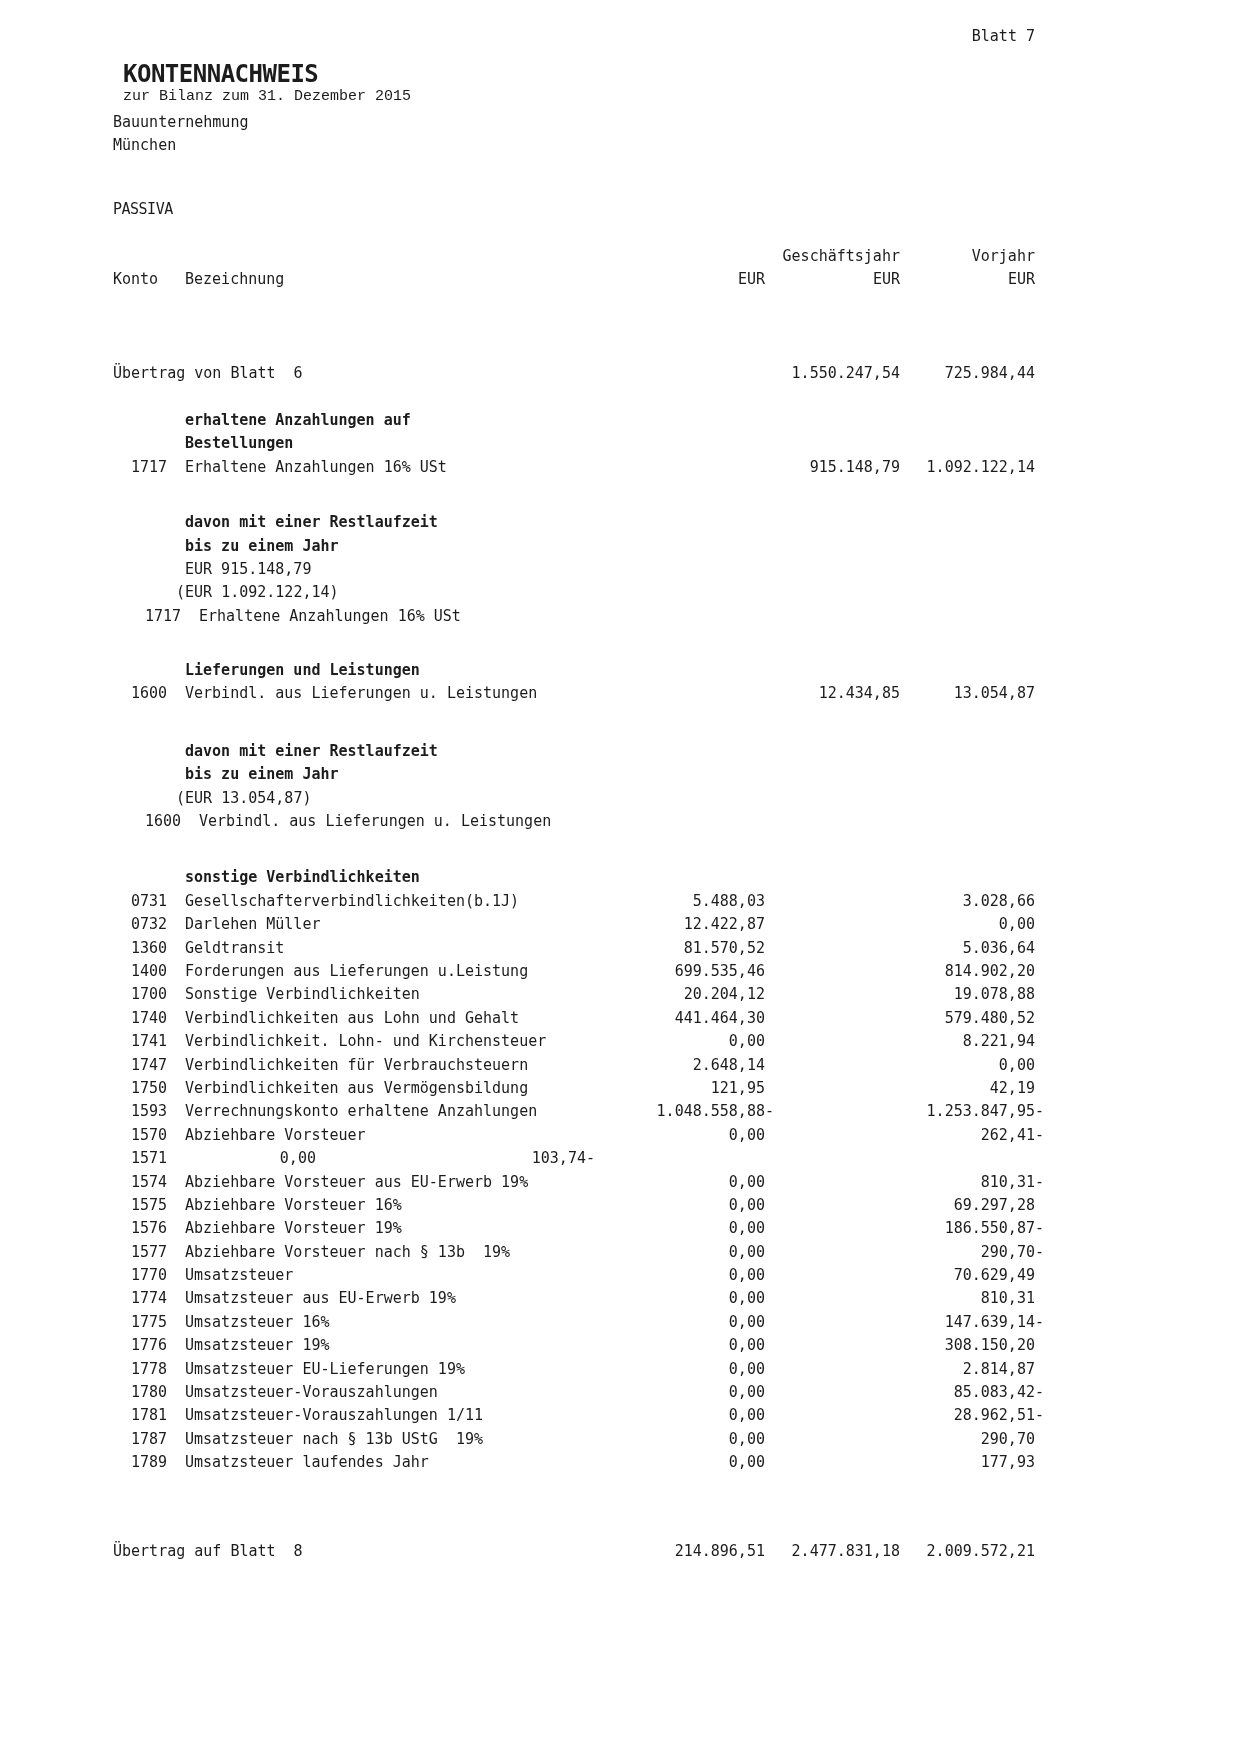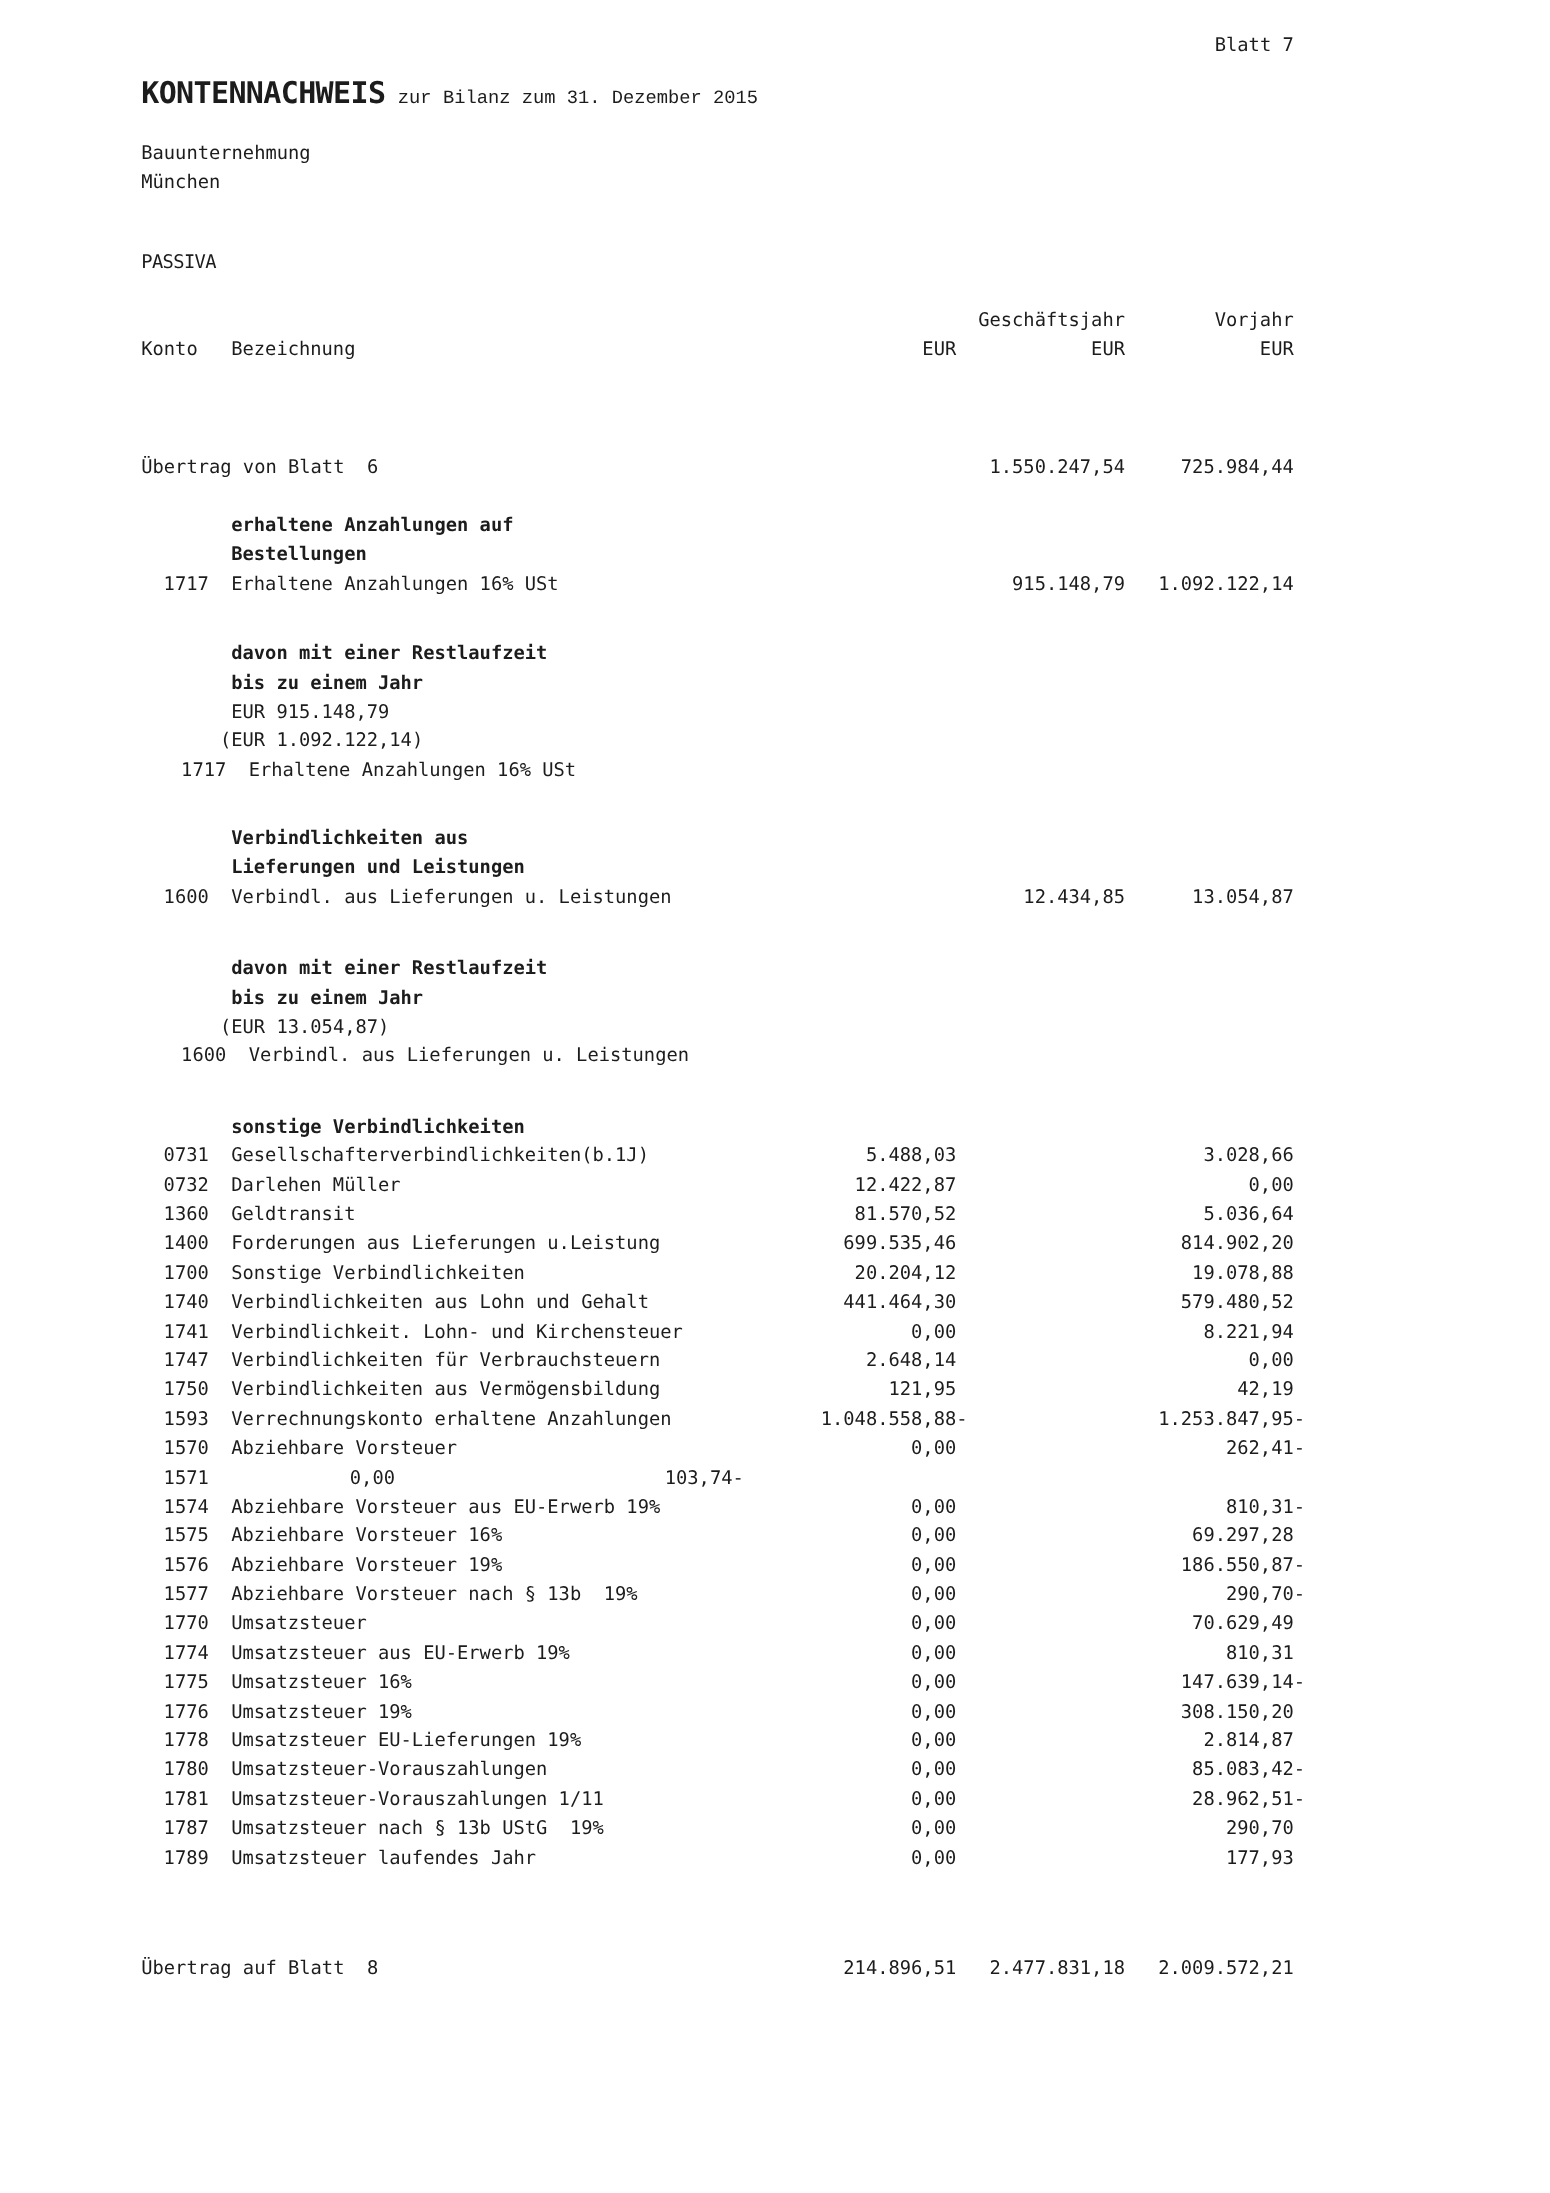--- a/index.html
+++ b/index.html
@@ -5,21 +5,21 @@
   html,body{margin:0;padding:0;background:#ffffff;}
   body{
     width:1240px;height:1754px;overflow:hidden;
     color:#1c1c1c;
     font-family:"DejaVu Sans Mono","Liberation Mono",monospace;
     font-size:15px;
     -webkit-font-smoothing:antialiased;
   }
   .page{padding:26px 196px 0 113px;}
   .blatt-line{height:20px;line-height:20px;text-align:right;padding-right:9px;}
-  .title-line{display:flex;align-items:baseline;margin-top:14px;height:32px;white-space:pre;}
+  .title-line{display:flex;align-items:baseline;margin-top:14px;height:32px;white-space:pre;flex-direction:column;}
   .doc-title{font-size:24px;font-weight:bold;letter-spacing:-0.5px;}
   .doc-title-suffix{margin-left:10px;font-size:15px;font-family:Liberation Mono, monospace;}
   .company-line{margin-top:28px;height:23px;line-height:23px;}
   .business-line{margin-top:19px;height:23.4px;line-height:23.4px;}
   .city-line{height:23.4px;line-height:23.4px;}
   .passiva{margin-top:36px;height:30px;line-height:30px;font-size:15px;font-weight:normal;letter-spacing:-0.5px;}
   .thead{margin-top:21px;}
   .line{display:flex;height:23.4px;line-height:23.4px;white-space:pre;}
   .konto{width:54px;text-align:right;}
   .sp{width:18px;}
@@ -77,21 +77,20 @@
       <div class="line section"><span class="label ml-section">erhaltene Anzahlungen auf</span></div>
       <div class="line section"><span class="label ml-section">Bestellungen</span></div>
       <div class="line"><span class="konto">1717</span><span class="sp"></span><span class="label">Erhaltene Anzahlungen 16% USt</span><span class="v1 num"></span><span class="v2 num">915.148,79&nbsp;</span><span class="v3 num">1.092.122,14&nbsp;</span></div>
       <div class="" style="height: 32px;"></div>
       <div class="line section"><span class="label ml-section">davon mit einer Restlaufzeit</span></div>
       <div class="line section"><span class="label ml-section">bis zu einem Jahr</span></div>
       <div class="line"><span class="label ml-section">EUR 915.148,79</span></div>
       <div class="line"><span class="label ml-paren">(EUR 1.092.122,14)</span></div>
       <div class="line indent"><span class="konto">1717</span><span class="sp"></span><span class="label">Erhaltene Anzahlungen 16% USt</span></div>
       <div class="" style="height: 31px;"></div>
-      <div class="line section"><span class="label ml-section">Verbindlichkeiten aus</span></div>
       <div class="line section"><span class="label ml-section">Lieferungen und Leistungen</span></div>
       <div class="line"><span class="konto">1600</span><span class="sp"></span><span class="label">Verbindl. aus Lieferungen u. Leistungen</span><span class="v1 num"></span><span class="v2 num">12.434,85&nbsp;</span><span class="v3 num">13.054,87&nbsp;</span></div>
       <div class="" style="height: 34px;"></div>
       <div class="line section"><span class="label ml-section">davon mit einer Restlaufzeit</span></div>
       <div class="line section"><span class="label ml-section">bis zu einem Jahr</span></div>
       <div class="line"><span class="label ml-paren">(EUR 13.054,87)</span></div>
       <div class="line indent"><span class="konto">1600</span><span class="sp"></span><span class="label">Verbindl. aus Lieferungen u. Leistungen</span></div>
       <div class="" style="height: 33px;"></div>
       <div class="line section"><span class="label ml-section">sonstige Verbindlichkeiten</span></div>
       <div class="line"><span class="konto">0731</span><span class="sp"></span><span class="label">Gesellschafterverbindlichkeiten(b.1J)</span><span class="v1 num">5.488,03&nbsp;</span><span class="v2 num"></span><span class="v3 num">3.028,66&nbsp;</span></div>

